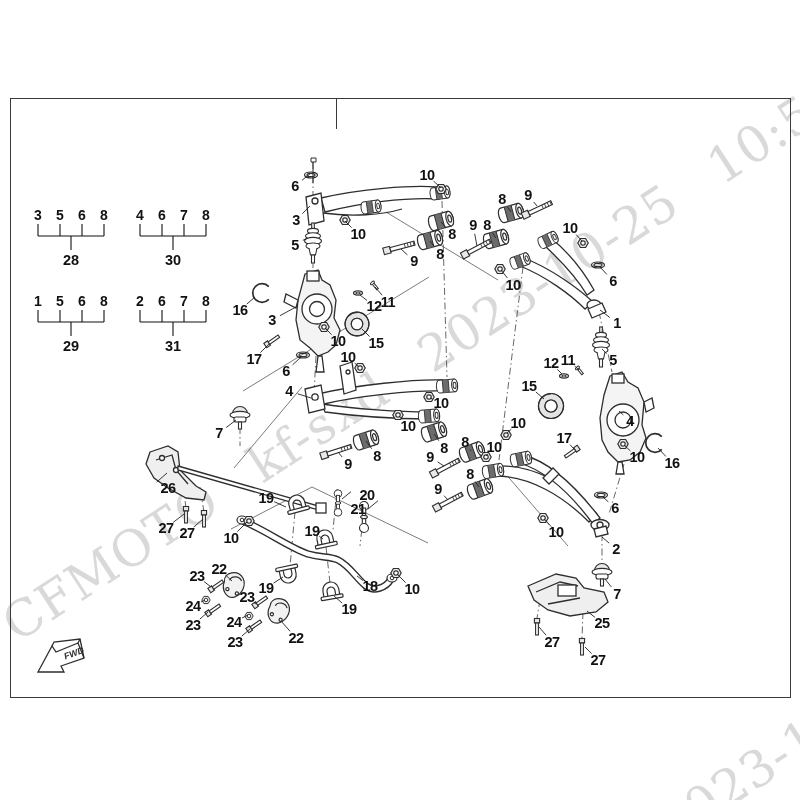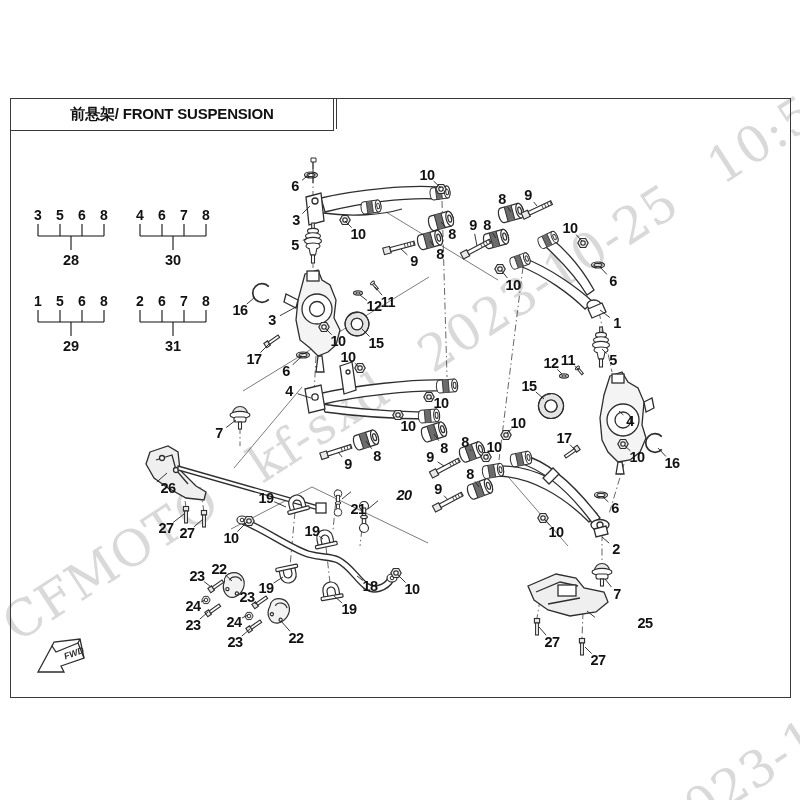--- a/index.html
+++ b/index.html
@@ -361,23 +361,20 @@
         <line x1="204.07686504940182" y1="581.5603939673871" x2="211" y2="587" stroke="#222" stroke-width="0.9"></line>
         <line x1="201.04984471899925" y1="601.9750776405003" x2="205" y2="600" stroke="#222" stroke-width="0.9"></line>
         <line x1="199.80120174510836" y1="619.1056251542394" x2="208" y2="612" stroke="#222" stroke-width="0.9"></line>
         <line x1="254.10416995638693" y1="602.5254655216343" x2="256" y2="604" stroke="#222" stroke-width="0.9"></line>
         <line x1="242.04984471899925" y1="617.9750776405003" x2="248" y2="615" stroke="#222" stroke-width="0.9"></line>
         <line x1="241.80120174510836" y1="636.1056251542394" x2="250" y2="629" stroke="#222" stroke-width="0.9"></line>
         <line x1="290.0454052662184" y1="631.2514593017141" x2="281" y2="621" stroke="#222" stroke-width="0.9"></line>
       </g>
   </svg>
 
-  <div class="title-box">
-    <span>前悬架/ FRONT SUSPENSION</span>
-  </div>
   <div class="title-box-outer"></div>
 
   <div id="callout-layer">
       <div class="co" style="left: 295px; top: 186px;">6</div>
       <div class="co" style="left: 427px; top: 175px;">10</div>
       <div class="co" style="left: 296px; top: 220px;">3</div>
       <div class="co" style="left: 358px; top: 234px;">10</div>
       <div class="co" style="left: 295px; top: 245px;">5</div>
       <div class="co" style="left: 502px; top: 199px;">8</div>
       <div class="co" style="left: 528px; top: 195px;">9</div>
@@ -417,30 +414,30 @@
       <div class="co" style="left: 551px; top: 363px;">12</div>
       <div class="co" style="left: 568px; top: 360px;">11</div>
       <div class="co" style="left: 529px; top: 386px;">15</div>
       <div class="co" style="left: 630px; top: 421px;">4</div>
       <div class="co" style="left: 637px; top: 457px;">10</div>
       <div class="co" style="left: 672px; top: 463px;">16</div>
       <div class="co" style="left: 615px; top: 508px;">6</div>
       <div class="co" style="left: 556px; top: 532px;">10</div>
       <div class="co" style="left: 616px; top: 549px;">2</div>
       <div class="co" style="left: 617px; top: 594px;">7</div>
-      <div class="co" style="left: 602px; top: 623px; margin-left: 43px;">25</div>
+      <div class="co" style="left: 602px; top: 623px;">25</div>
       <div class="co" style="left: 552px; top: 642px;">27</div>
       <div class="co" style="left: 598px; top: 660px;">27</div>
       <div class="co" style="left: 168px; top: 488px;">26</div>
       <div class="co" style="left: 166px; top: 528px;">27</div>
       <div class="co" style="left: 187px; top: 533px;">27</div>
       <div class="co" style="left: 231px; top: 538px;">10</div>
       <div class="co" style="left: 266px; top: 498px;">19</div>
       <div class="co" style="left: 358px; top: 509px;">21</div>
-      <div class="co" style="left: 404px; top: 495px; font-style: italic;">20</div>
+      <div class="co" style="left: 367px; top: 495px;">20</div>
       <div class="co" style="left: 312px; top: 531px;">19</div>
       <div class="co" style="left: 266px; top: 588px;">19</div>
       <div class="co" style="left: 349px; top: 609px;">19</div>
       <div class="co" style="left: 370px; top: 586px; text-align: center;">18</div>
       <div class="co" style="left: 412px; top: 589px;">10</div>
       <div class="co" style="left: 219px; top: 569px;">22</div>
       <div class="co" style="left: 197px; top: 576px;">23</div>
       <div class="co" style="left: 193px; top: 606px;">24</div>
       <div class="co" style="left: 193px; top: 625px;">23</div>
       <div class="co" style="left: 247px; top: 597px;">23</div>

